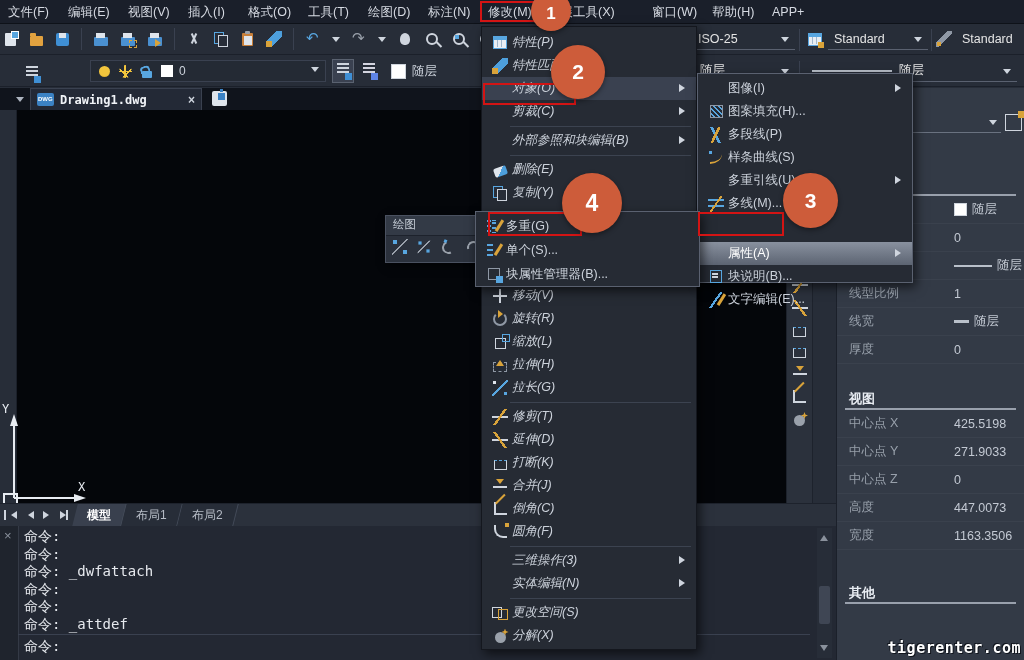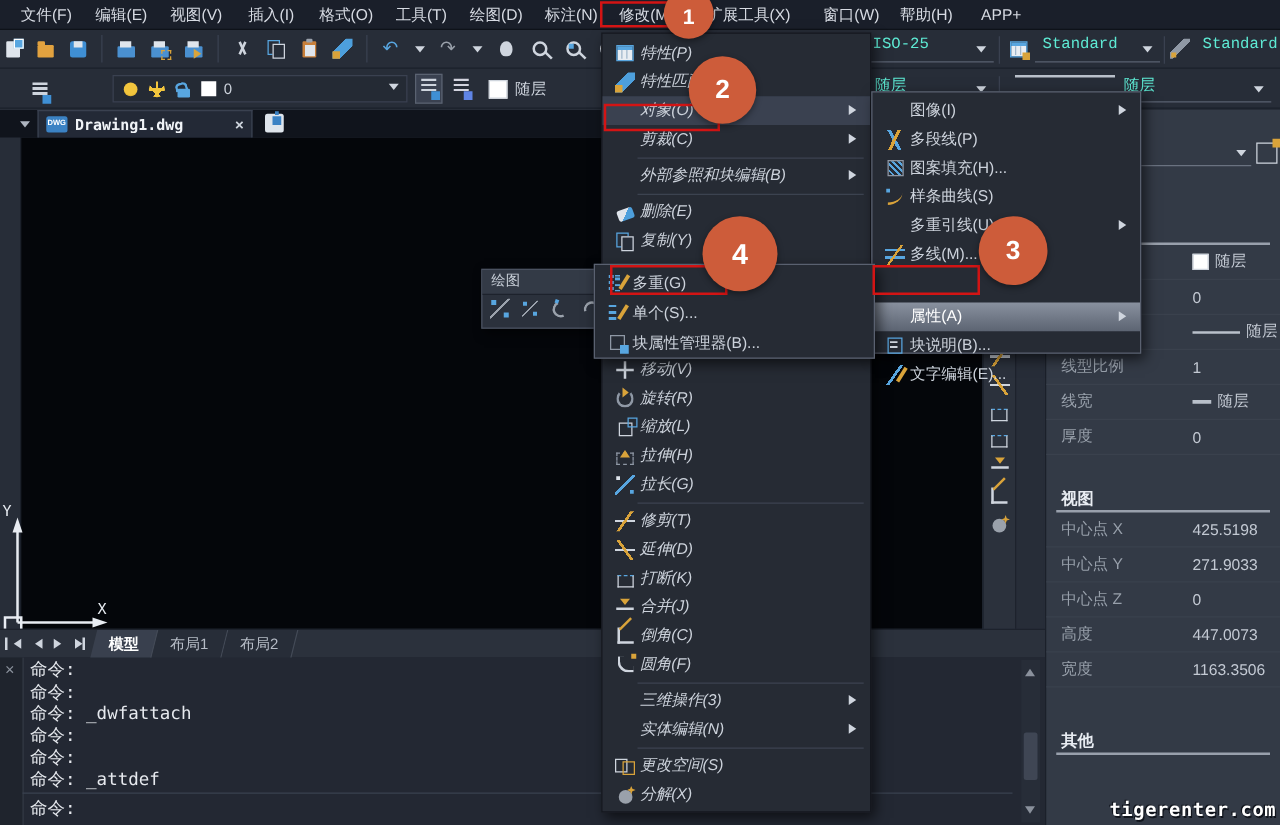--- a/index.html
+++ b/index.html
@@ -1,29 +1,29 @@
 <!DOCTYPE html>
 <html><head>
 <meta charset="utf-8">
 <style>
   html,body{margin:0;padding:0;background:#111;}
   .app{position:relative;width:1024px;height:660px;background:#272d38;overflow:hidden;
        font-family:"Liberation Sans","DejaVu Sans",sans-serif;color:#d6dae2;}
   
   .menubar{position:absolute;left:0;top:0;width:1024px;height:24px;background:#1a1f2a;
            border-bottom:1px solid #0e1219;display:flex;align-items:center;padding-left:6px;box-sizing:border-box;z-index:36;}
-  .mb-item{width:60px;padding-left:2px;box-sizing:border-box;font-size:12.5px;line-height:24px;color:#d6dae2;white-space:nowrap;text-align:center;}
+  .mb-item{width:60px;padding-left:2px;box-sizing:border-box;font-size:12.5px;line-height:24px;color:#d6dae2;white-space:nowrap;}
   .mb-item.w-xl{width:104px;}
   
   .tbar{position:absolute;left:0;width:1024px;background:#272d38;box-sizing:border-box;}
   .tbar1{top:24px;height:31px;border-bottom:1px solid #1b202a;display:flex;align-items:center;gap:11px;padding-left:3px;}
   .tbar2{top:56px;height:31px;border-bottom:1px solid #1b202a;}
   .tdiv{width:1px;height:22px;background:#3a4150;flex:none;}
-  .combo{position:absolute;height:22px;border-bottom:1px solid #5a6170;font-size:12.5px;color:#5eead4;
-         font-family:Liberation Mono, monospace;display:flex;align-items:flex-start;box-sizing:border-box;}
+  .combo{position:absolute;height:22px;border-bottom:1px solid #5a6170;font-size:12.5px;color:#e5e5e5;
+         font-family:Liberation Sans, sans-serif;display:flex;align-items:center;box-sizing:border-box;}
   .carrow{position:absolute;right:6px;top:9px;width:0;height:0;border:4px solid transparent;border-top:5px solid #cfd5de;}
   .fieldbox{position:absolute;height:22px;top:4px;border:1px solid #3a4150;background:#242a34;display:flex;align-items:center;
             gap:6px;padding:0 6px;box-sizing:border-box;font-size:12.5px;color:#ccd2db;}
   .lbtn{position:absolute;top:3px;width:22px;height:24px;display:flex;align-items:center;justify-content:center;}
   .lbtn.pressed{background:#3a4150;border:1px solid #5a6270;box-sizing:border-box;}
   
   .docbar{position:absolute;left:0;top:88px;width:836px;height:22px;background:#10141c;z-index:5;}
   .doctab{position:absolute;left:30px;top:0;width:172px;height:22px;background:#232936;border:1px solid #3a4150;border-bottom:none;
           display:flex;align-items:center;gap:6px;padding:0 6px;box-sizing:border-box;}
   .doctab .t{font-family:"DejaVu Sans Mono",monospace;font-weight:bold;font-size:12px;color:#f0f3f7;flex:1;}
@@ -627,29 +627,29 @@
   </div>
 
   <div class="menu m-sub">
     <div class="mi">
       <span class="gut"></span>
       <span class="lbl">图像(I)</span>
       <span class="arr"></span>
     </div>
     <div class="mi">
       <span class="gut">
+          <span class="ic i-hatch"></span>
+        </span>
+      <span class="lbl">图案填充(H)...</span>
+    </div>
+    <div class="mi">
+      <span class="gut">
           <span class="ic i-wave"></span>
         </span>
       <span class="lbl">多段线(P)</span>
-    </div>
-    <div class="mi">
-      <span class="gut">
-          <span class="ic i-hatch"></span>
-        </span>
-      <span class="lbl">图案填充(H)...</span>
     </div>
     <div class="mi">
       <span class="gut">
           <span class="ic i-spline"></span>
         </span>
       <span class="lbl">样条曲线(S)</span>
     </div>
     <div class="mi">
       <span class="gut"></span>
       <span class="lbl">多重引线(U)</span>

